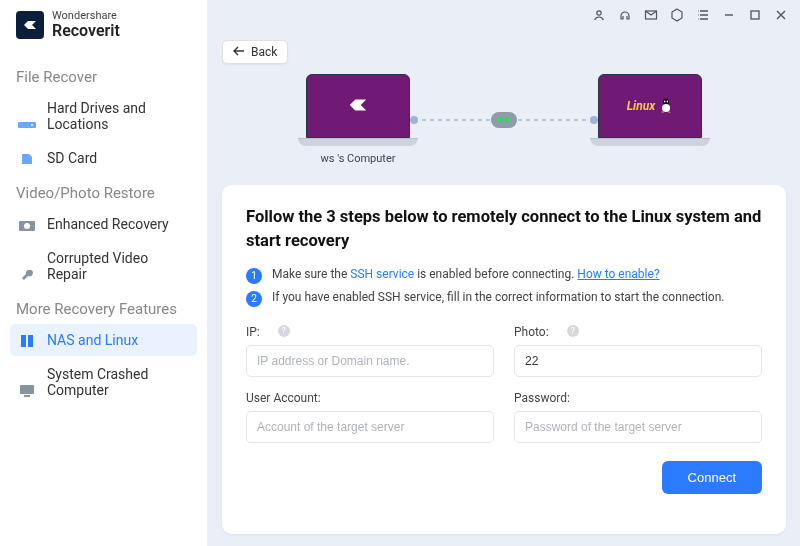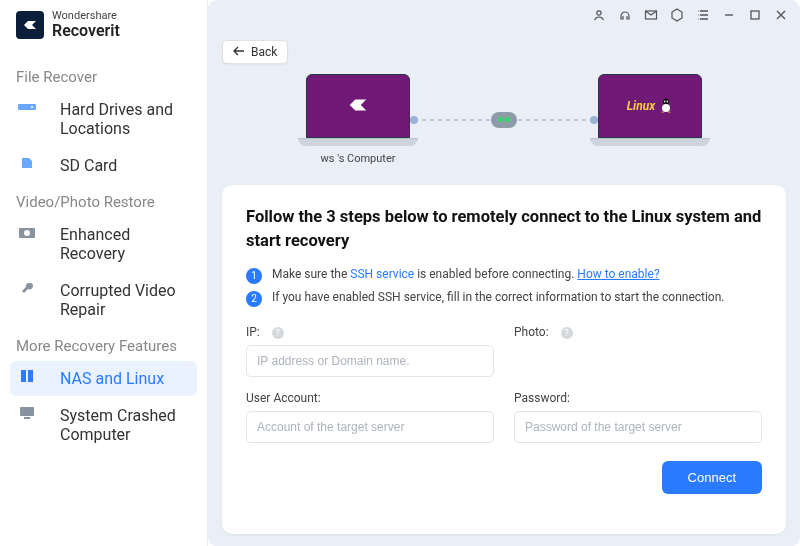--- a/index.html
+++ b/index.html
@@ -35,45 +35,44 @@
 }
 .logo-text { line-height: 1.1; }
 .logo-text .t1 { font-size: 11px; color:#444; }
 .logo-text .t2 { font-size: 16px; font-weight:600; color:#222; }
 .section-label {
   font-size: 15px;
   color: #888;
   padding: 8px 6px 4px;
 }
 .nav-item {
-  display: flex; align-items: flex-start;
-  gap: 24px;
+  display: flex; align-items: flex-end;
+  gap: 11px;
   padding: 8px 8px;
   border-radius: 6px;
   margin: 2px 0;
   cursor: pointer;
-  font-size: 16px;
+  font-size: 14px;
   color: #333;
 }
 .nav-item.selected {
   background: #eaf2ff;
   color: #2a7bff;
 }
 .nav-icon {
   width: 18px; height: 14px;
   display:inline-flex;align-items:center;justify-content:center;
   flex-shrink:0;
 }
 .main {
   flex: 1;
   background: #e9eef7;
   position: relative;
   display:flex;
   flex-direction:column;
-  border-radius:9px;
 }
 .titlebar {
   position:absolute; top:8px; right:12px; display:flex; gap:12px;
 }
 .titlebar span { width:14px; height:14px; display:inline-flex; align-items:center; justify-content:center; color:#555; cursor:pointer; }
 .back-btn {
   position:absolute; left:14px; top:40px;
   background:#fff; border:1px solid #e0e0e0; border-radius:5px;
   padding: 4px 10px;
   display:flex; align-items:center; gap:6px;
@@ -130,21 +129,21 @@
   display:inline-flex;align-items:center;justify-content:center;font-size:10px;flex-shrink:0;
   margin-top:1px;
 }
 .step a { color:#2a7bff; text-decoration:underline; }
 .step .mid-link{ color:#2a7bff; text-decoration:none; }
 .form {
   margin-top:18px;
   display:grid; grid-template-columns:1fr 1fr; gap:14px 20px;
 }
 .field label {
-  display:flex; align-items:flex-end; gap:12px;
+  display:flex; align-items:flex-start; gap:18px;
   font-size:12px; color:#444; margin-bottom:6px;
 }
 .help-dot {
   width:12px;height:12px;border-radius:50%;background:#d5d9de;color:#fff;
   font-size:9px;display:inline-flex;align-items:center;justify-content:center;
 }
 .field input {
   width:100%; height:32px;
   border:1px solid #e2e5ea; border-radius:5px;
   padding:0 10px; font-size:12px; color:#333;
@@ -346,20 +345,21 @@
           <span>IP:</span>
           <span class="help-dot">?</span>
         </label>
         <input type="text" placeholder="IP address or Domain name." style="">
       </div>
       <div class="field">
         <label>
           <span>Photo:</span>
           <span class="help-dot">?</span>
         </label>
+        <input type="text" value="22" style="">
       </div>
       <div class="field">
         <label>User Account:</label>
         <input type="text" placeholder="Account of the target server" style="">
       </div>
       <div class="field">
         <label>Password:</label>
         <input type="password" placeholder="Password of the target server" style="">
       </div>
     </div>

